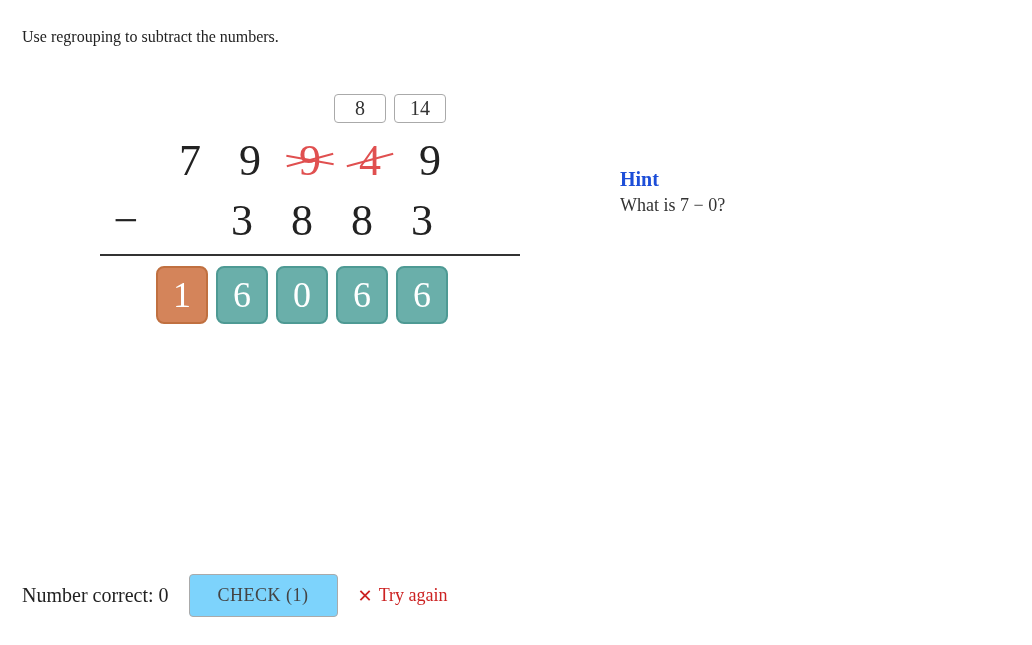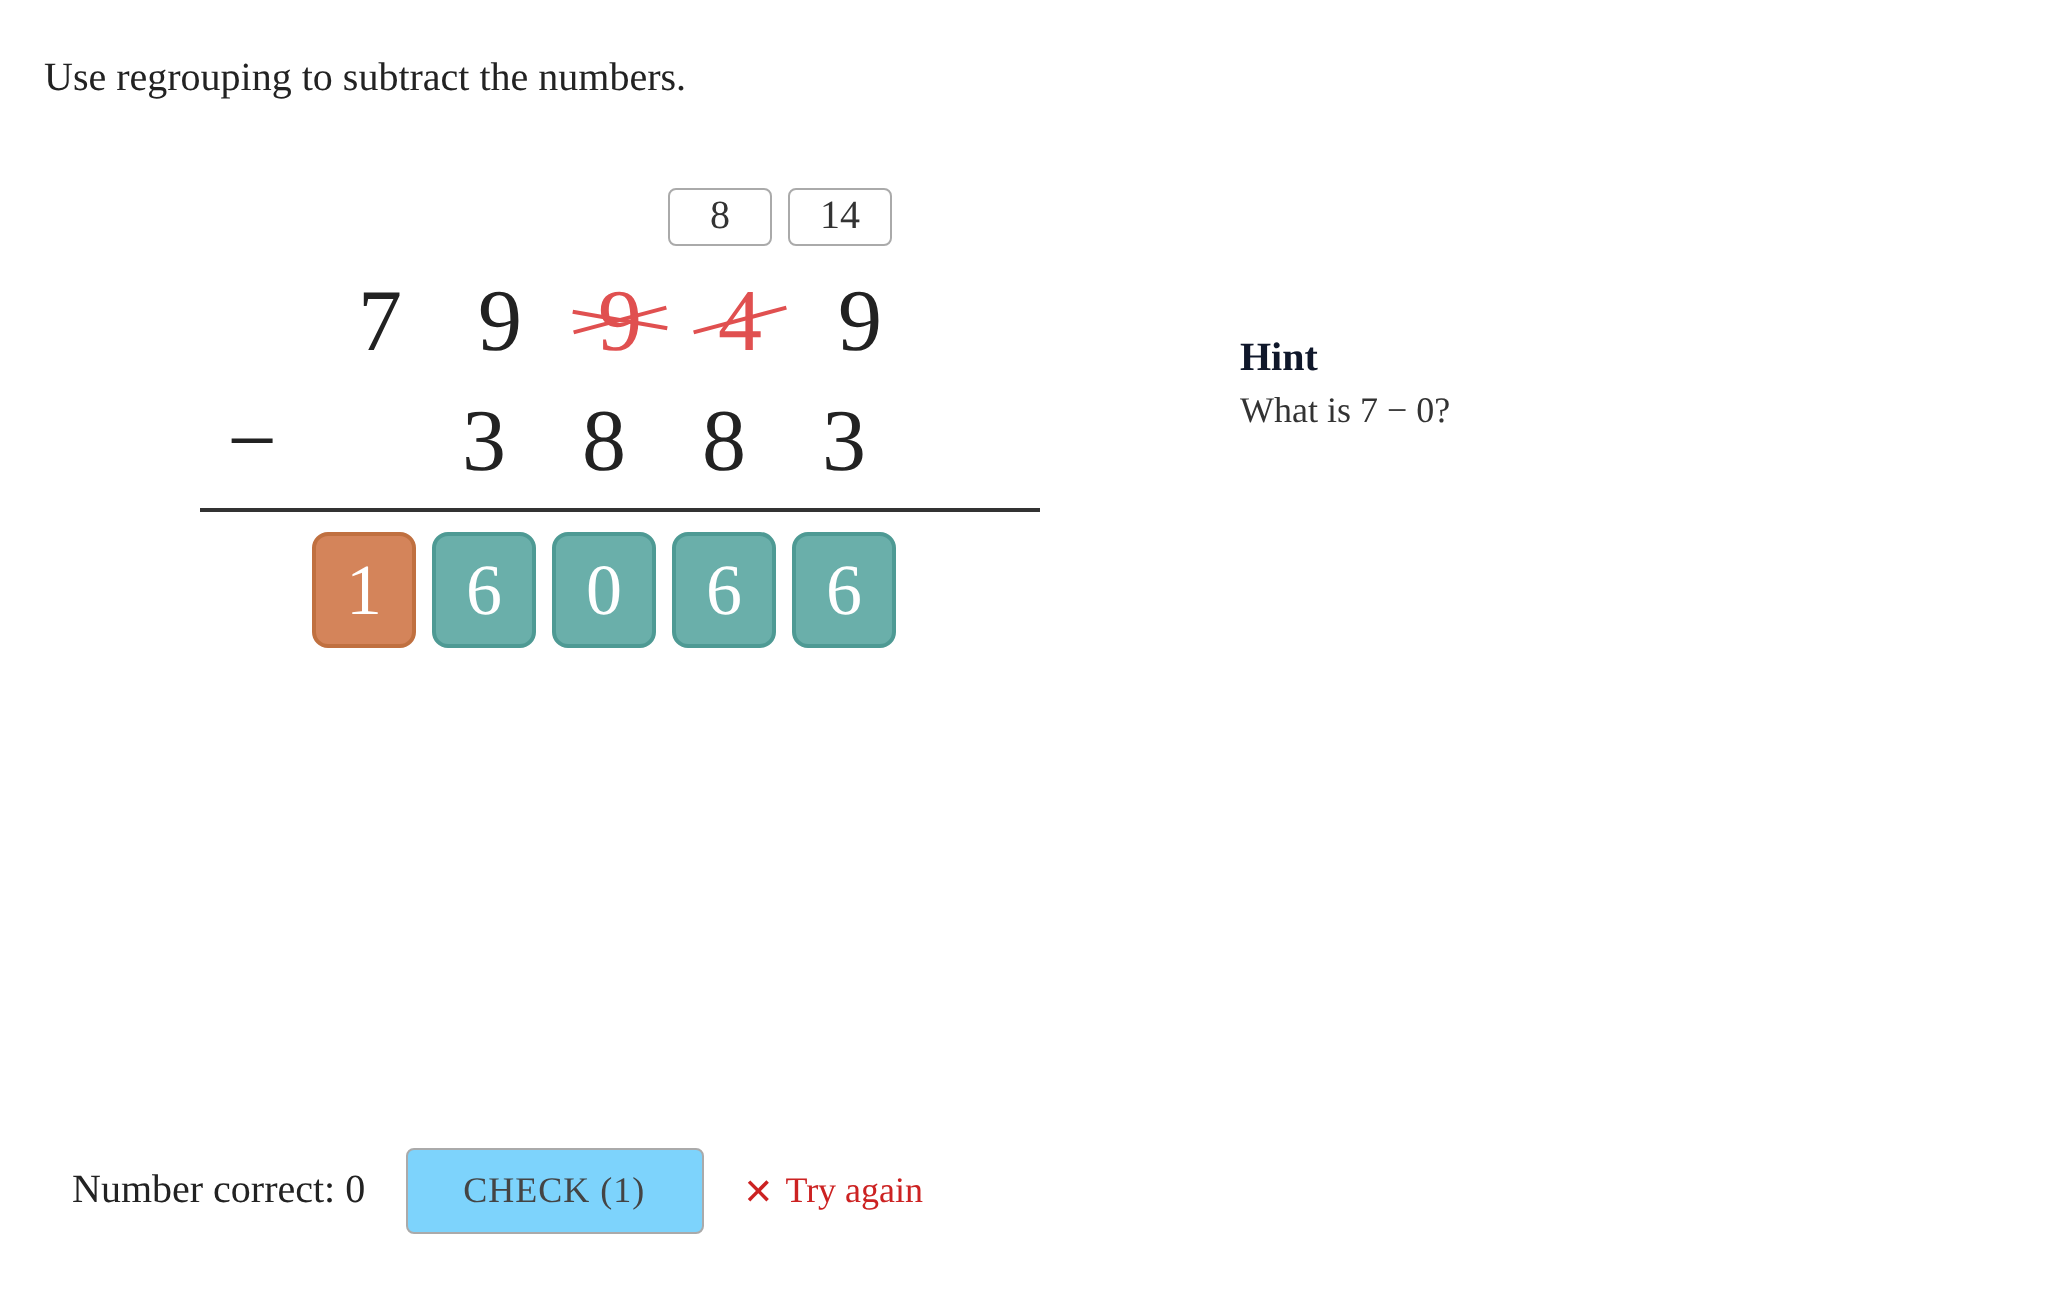--- a/index.html
+++ b/index.html
@@ -9,21 +9,21 @@
       background: #fff;
       font-family: 'Georgia', serif;
       position: relative;
       overflow: hidden;
     }
 
     .instruction {
       position: absolute;
       top: 28px;
       left: 22px;
-      font-size: 20px;
+      font-size: 16px;
       color: #222;
       text-align: right;
     }
 
     .problem-area {
       position: absolute;
       top: 90px;
       left: 100px;
       width: 420px;
     }
@@ -148,35 +148,35 @@
     
     .hint-area {
       position: absolute;
       top: 168px;
       left: 620px;
     }
 
     .hint-title {
       font-size: 20px;
       font-weight: bold;
-      color: #0f172a;
+      color: #1d4ed8;
       margin-bottom: 4px;
     }
 
     .hint-text {
       font-size: 18px;
       color: #333;
       text-align: center;
     }
 
     
     .bottom-bar {
       position: absolute;
       bottom: 28px;
-      left: 36px;
+      left: 22px;
       display: flex;
       align-items: center;
       gap: 20px;
     }
 
     .number-correct {
       font-size: 20px;
       color: #222;
     }
 

